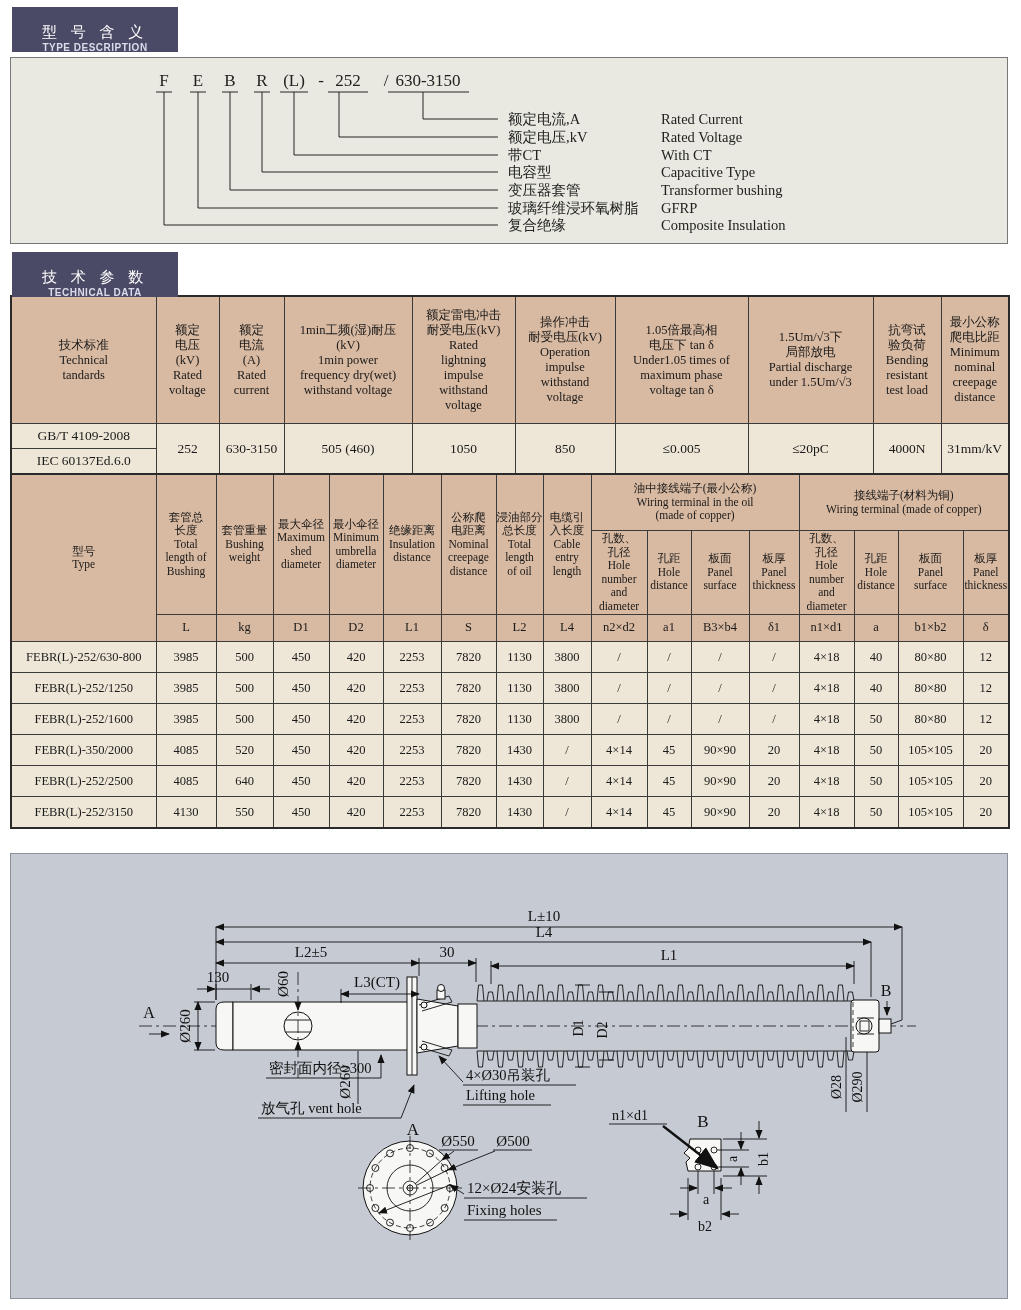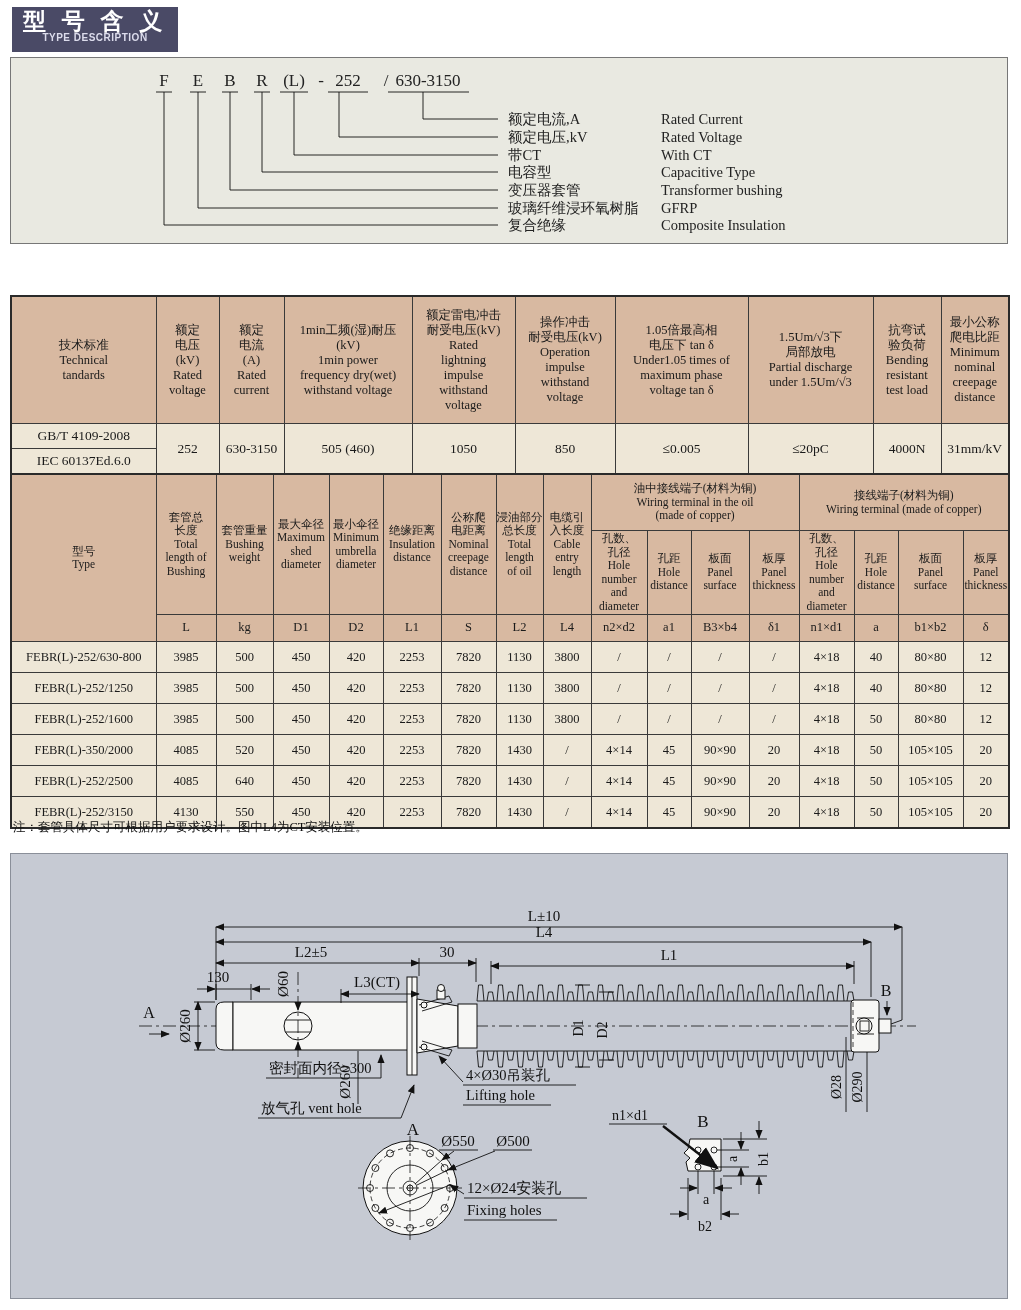--- a/index.html
+++ b/index.html
@@ -3,22 +3,22 @@
 <meta charset="utf-8">
 <style>
   html,body{margin:0;padding:0;}
   body{width:1021px;height:1310px;background:#ffffff;position:relative;
        font-family:"Liberation Serif",serif;color:#1a1a1a;}
   #page{position:absolute;left:0;top:0;width:1021px;height:1310px;overflow:hidden;}
 
   
   .sec-hdr{position:absolute;width:166px;height:45px;background:#4a4a66;color:#fff;
            text-align:center;z-index:5;}
-  .sec-hdr .cn{font-weight:bold;font-size:23px;line-height:22px;letter-spacing:5px;
-               margin-top:4px;font-family:"Liberation Serif",serif;}
+  .sec-hdr .cn{font-weight:normal;font-size:15px;line-height:22px;letter-spacing:5px;
+               margin-top:14px;font-family:"Liberation Serif",serif;}
   .sec-hdr .en{font-weight:bold;font-size:10px;line-height:10px;letter-spacing:0.5px;
                color:#dcdcec;font-family:"Liberation Sans",sans-serif;}
 
   
   .typebox{position:absolute;left:10px;top:57px;width:996px;height:185px;
            background:#e9e9e1;border:1.5px solid #777;}
   .typebox svg text{font-family:"Liberation Serif",serif;fill:#222;}
 
   
   table{border-collapse:collapse;table-layout:fixed;}
@@ -234,21 +234,21 @@
       <th rowspan="2">浸油部分
 总长度
 Total
 length
 of oil</th>
       <th rowspan="2">电缆引
 入长度
 Cable
 entry
 length</th>
-      <th colspan="4">油中接线端子(材料为铜)
+      <th colspan="4">油中接线端子(最小公称)
 Wiring terminal in the oil
 (made of copper)</th>
       <th colspan="4">接线端子(材料为铜)
 Wiring terminal (made of copper)</th>
     </tr>
     <tr class="sh">
       <th>孔数、
 孔径
 Hole
 number
@@ -410,21 +410,20 @@
           <td>20</td>
           <td>4×18</td>
           <td>50</td>
           <td>105×105</td>
           <td>20</td>
         </tr>
       </tbody>
   </table>
 
   <div class="note">
-    <div>注：套管具体尺寸可根据用户要求设计。图中L4为CT安装位置。</div>
   </div>
 
   <div class="draw">
     <svg width="996" height="444" viewBox="0 0 996 444">
       <defs>
         <marker id="ma" viewBox="0 0 10 10" refX="9" refY="5" markerWidth="10" markerHeight="10" orient="auto-start-reverse">
           <path d="M0,1 L10,5 L0,9 z" fill="#111"></path>
         </marker>
       </defs>
 
@@ -597,14 +596,18 @@
         <text x="695" y="350" font-size="14" text-anchor="middle">a</text>
         <text x="694" y="377" font-size="14" text-anchor="middle">b2</text>
       </g>
     </svg>
   </div>
 
   <div class="sec-hdr" style="left:12px;top:7px">
     <div class="cn">型 号 含 义</div>
     <div class="en">TYPE DESCRIPTION</div>
   </div>
+  <div class="sec-hdr" style="left:12px;top:252px">
+    <div class="cn">技 术 参 数</div>
+    <div class="en">TECHNICAL DATA</div>
+  </div>
 
 </div>
 
 </body></html>

